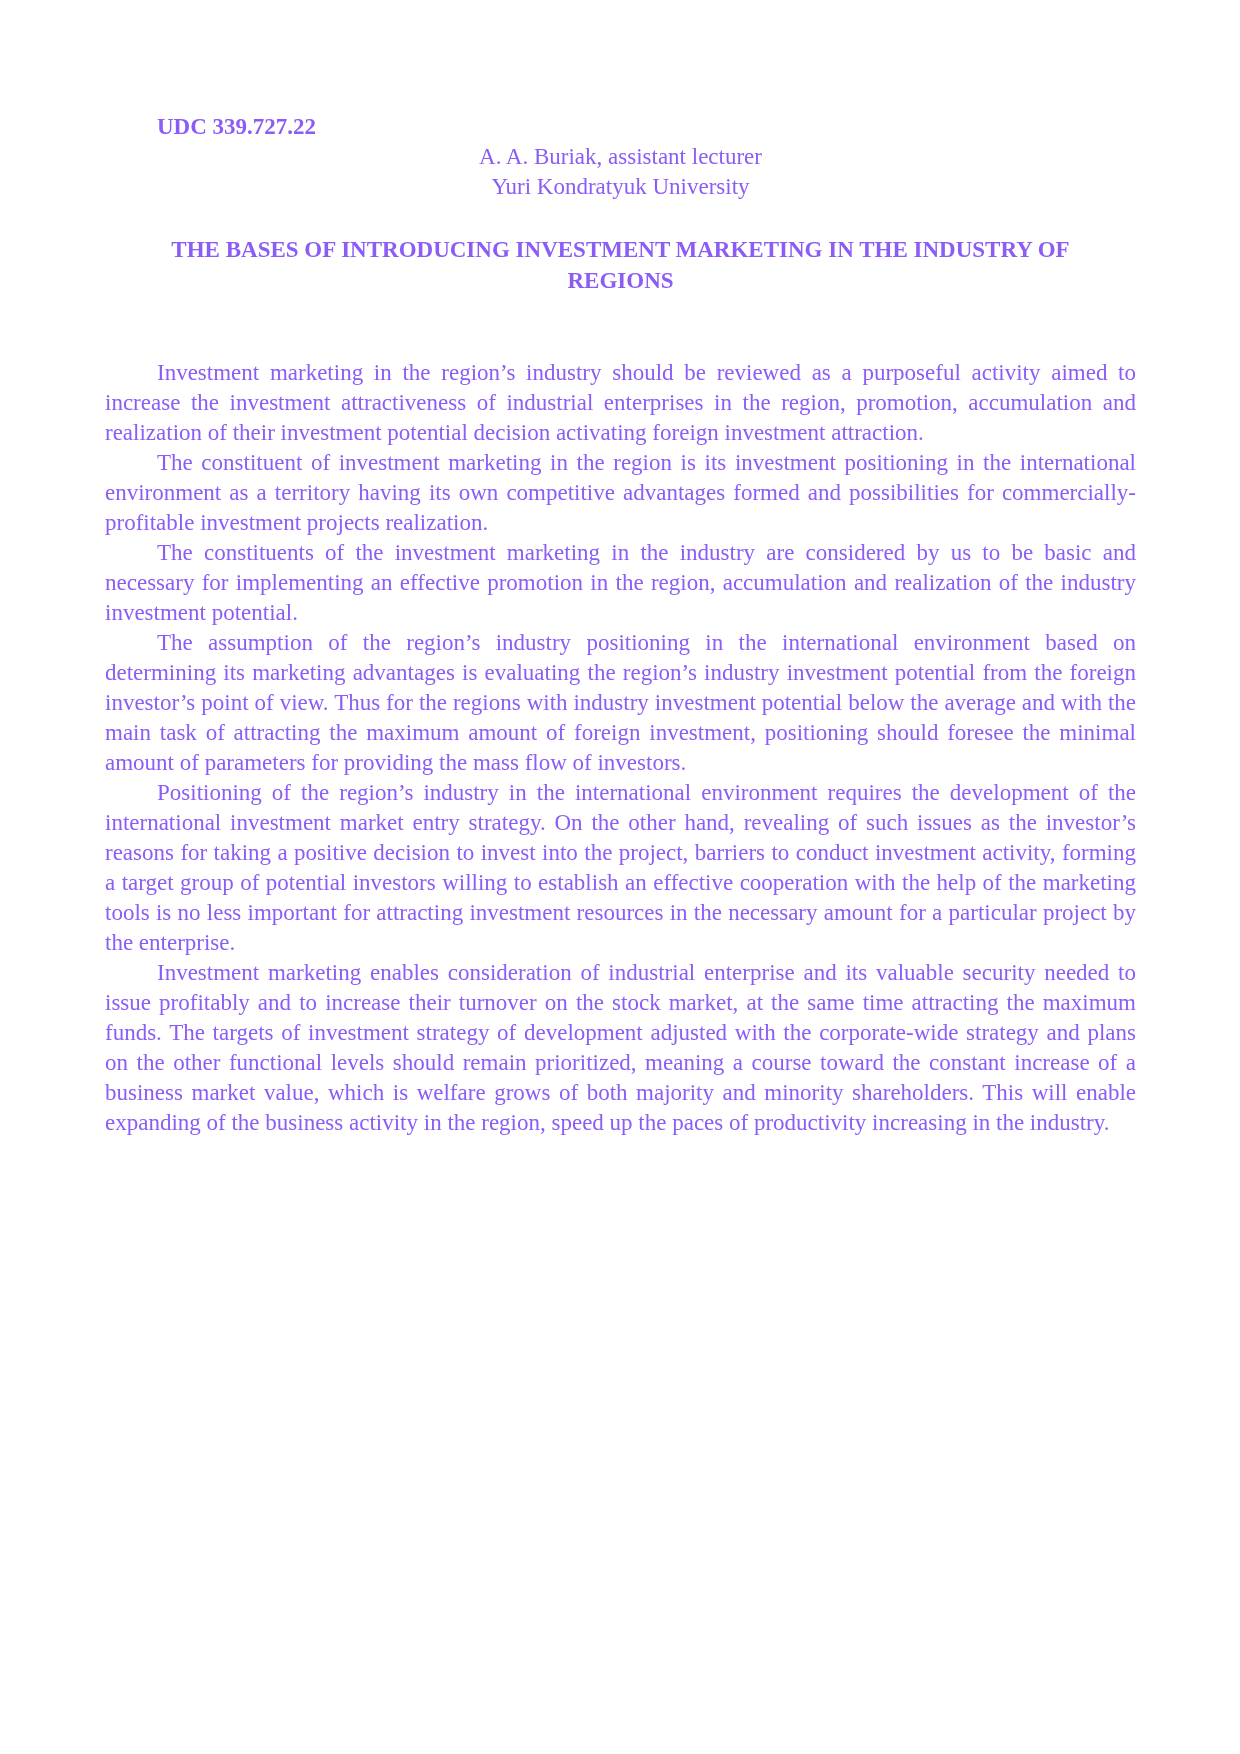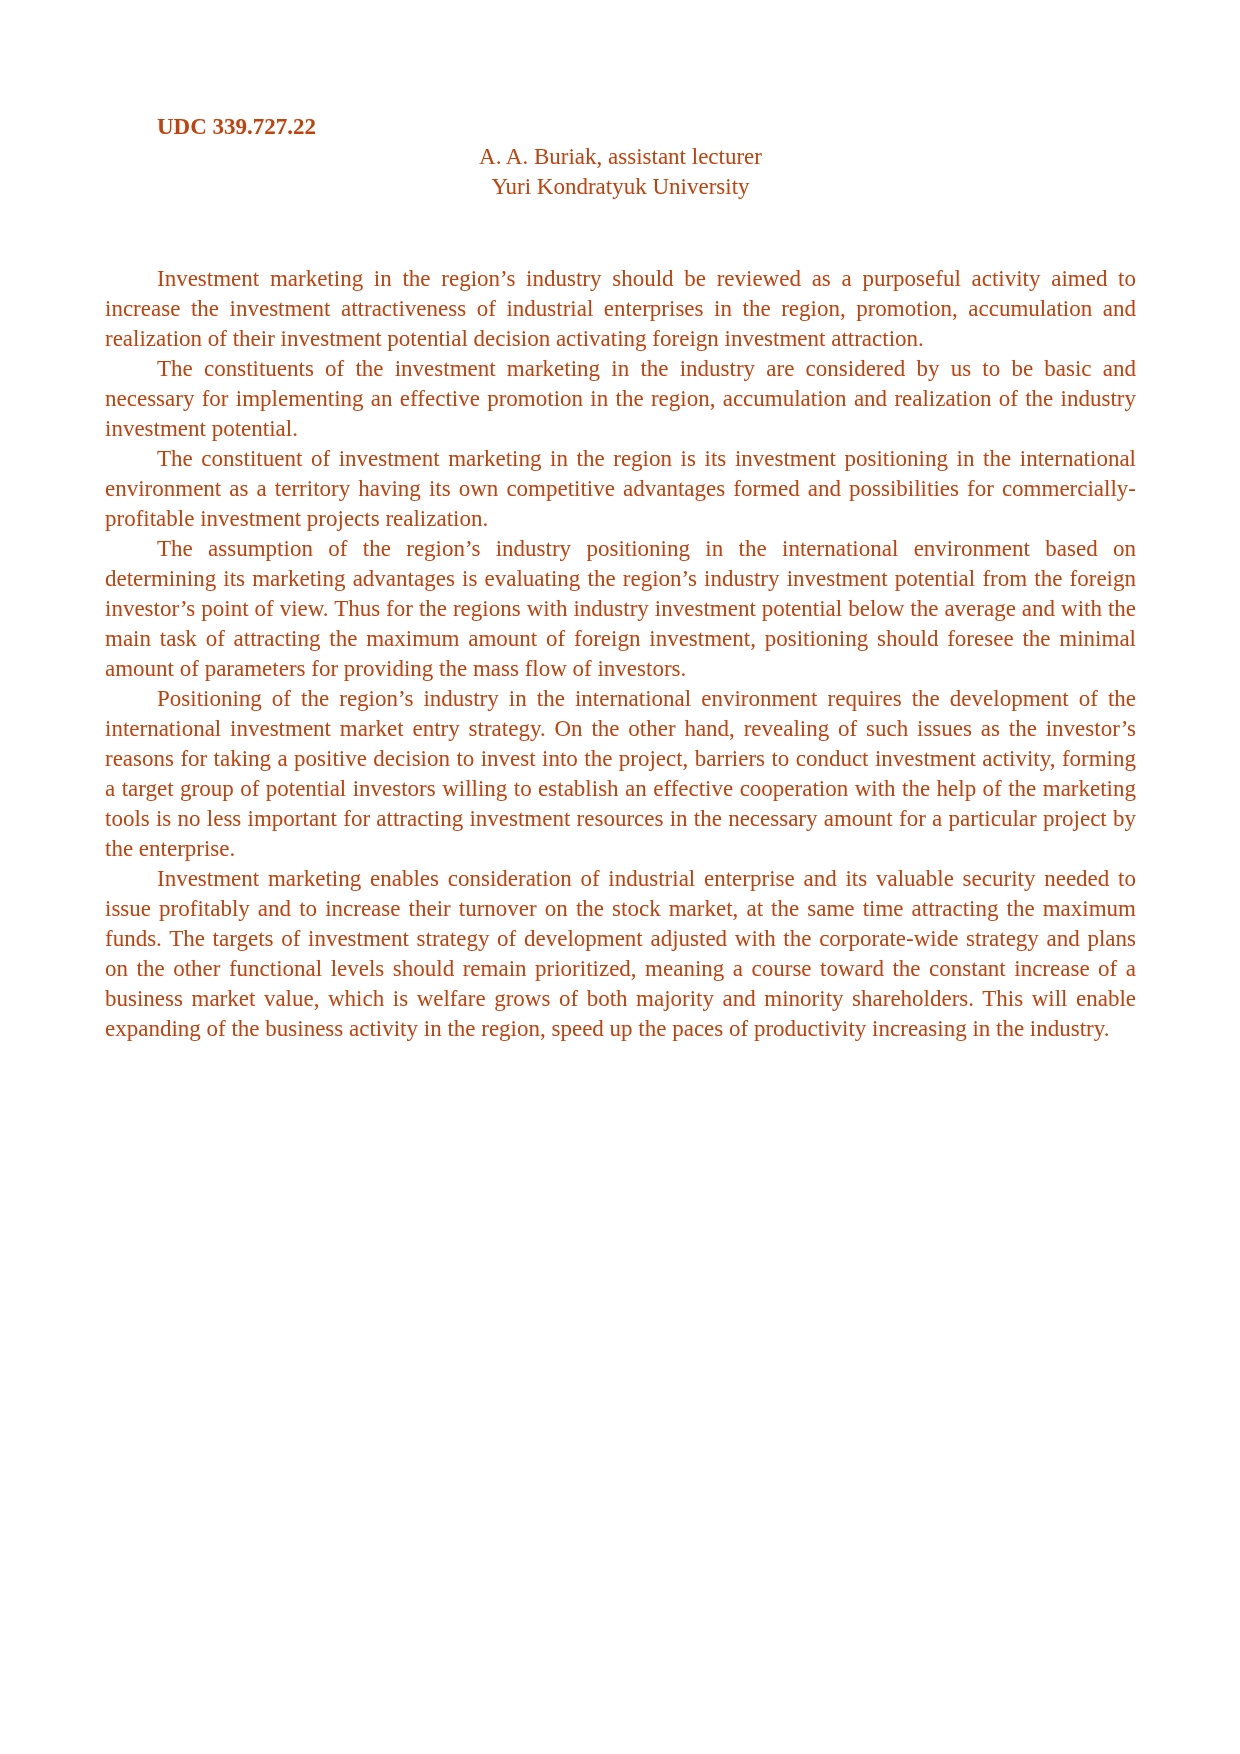--- a/index.html
+++ b/index.html
@@ -6,21 +6,21 @@
     margin: 0;
     padding: 0;
     background: #ffffff;
   }
   .page {
     position: relative;
     width: 1240px;
     height: 1754px;
     box-sizing: border-box;
     background: #ffffff;
-    color: #c2410c;
+    color: #8b5cf6;
     padding: 112px 104px 0 105px;
     font-family: "Liberation Serif", "DejaVu Serif", serif;
     font-size: 23px;
     overflow: hidden;
   }
   .udc {
     margin: 0;
     font-weight: bold;
     line-height: 30px;
     text-indent: 52px;
@@ -56,23 +56,24 @@
 
 <div class="page">
 
   <p class="udc">UDC 339.727.22</p>
 
   <div class="authors">
     <p>A. A. Buriak, assistant lecturer</p>
     <p>Yuri Kondratyuk University</p>
   </div>
 
+  <h1 class="title">THE BASES OF INTRODUCING INVESTMENT MARKETING IN THE INDUSTRY OF REGIONS</h1>
 
   <div class="body-text">
     <p>Investment marketing in the region’s industry should be reviewed as a purposeful activity aimed to increase the investment attractiveness of industrial enterprises in the region, promotion, accumulation and realization of their investment potential decision activating foreign investment attraction.</p>
+    <p>The constituent of investment marketing in the region is its investment positioning in the international environment as a territory having its own competitive advantages formed and possibilities for commercially-profitable investment projects realization.</p>
     <p>The constituents of the investment marketing in the industry are considered by us to be basic and necessary for implementing an effective promotion in the region, accumulation and realization of the industry investment potential.</p>
-    <p>The constituent of investment marketing in the region is its investment positioning in the international environment as a territory having its own competitive advantages formed and possibilities for commercially-profitable investment projects realization.</p>
     <p>The assumption of the region’s industry positioning in the international environment based on determining its marketing advantages is evaluating the region’s industry investment potential from the foreign investor’s point of view. Thus for the regions with industry investment potential below the average and with the main task of attracting the maximum amount of foreign investment, positioning should foresee the minimal amount of parameters for providing the mass flow of investors.</p>
     <p>Positioning of the region’s industry in the international environment requires the development of the international investment market entry strategy. On the other hand, revealing of such issues as the investor’s reasons for taking a positive decision to invest into the project, barriers to conduct investment activity, forming a target group of potential investors willing to establish an effective cooperation with the help of the marketing tools is no less important for attracting investment resources in the necessary amount for a particular project by the enterprise.</p>
     <p>Investment marketing enables consideration of industrial enterprise and its valuable security needed to issue profitably and to increase their turnover on the stock market, at the same time attracting the maximum funds. The targets of investment strategy of development adjusted with the corporate-wide strategy and plans on the other functional levels should remain prioritized, meaning a course toward the constant increase of a business market value, which is welfare grows of both majority and minority shareholders. This will enable expanding of the business activity in the region, speed up the paces of productivity increasing in the industry.</p>
   </div>
 
 </div>
 
 </body></html>

